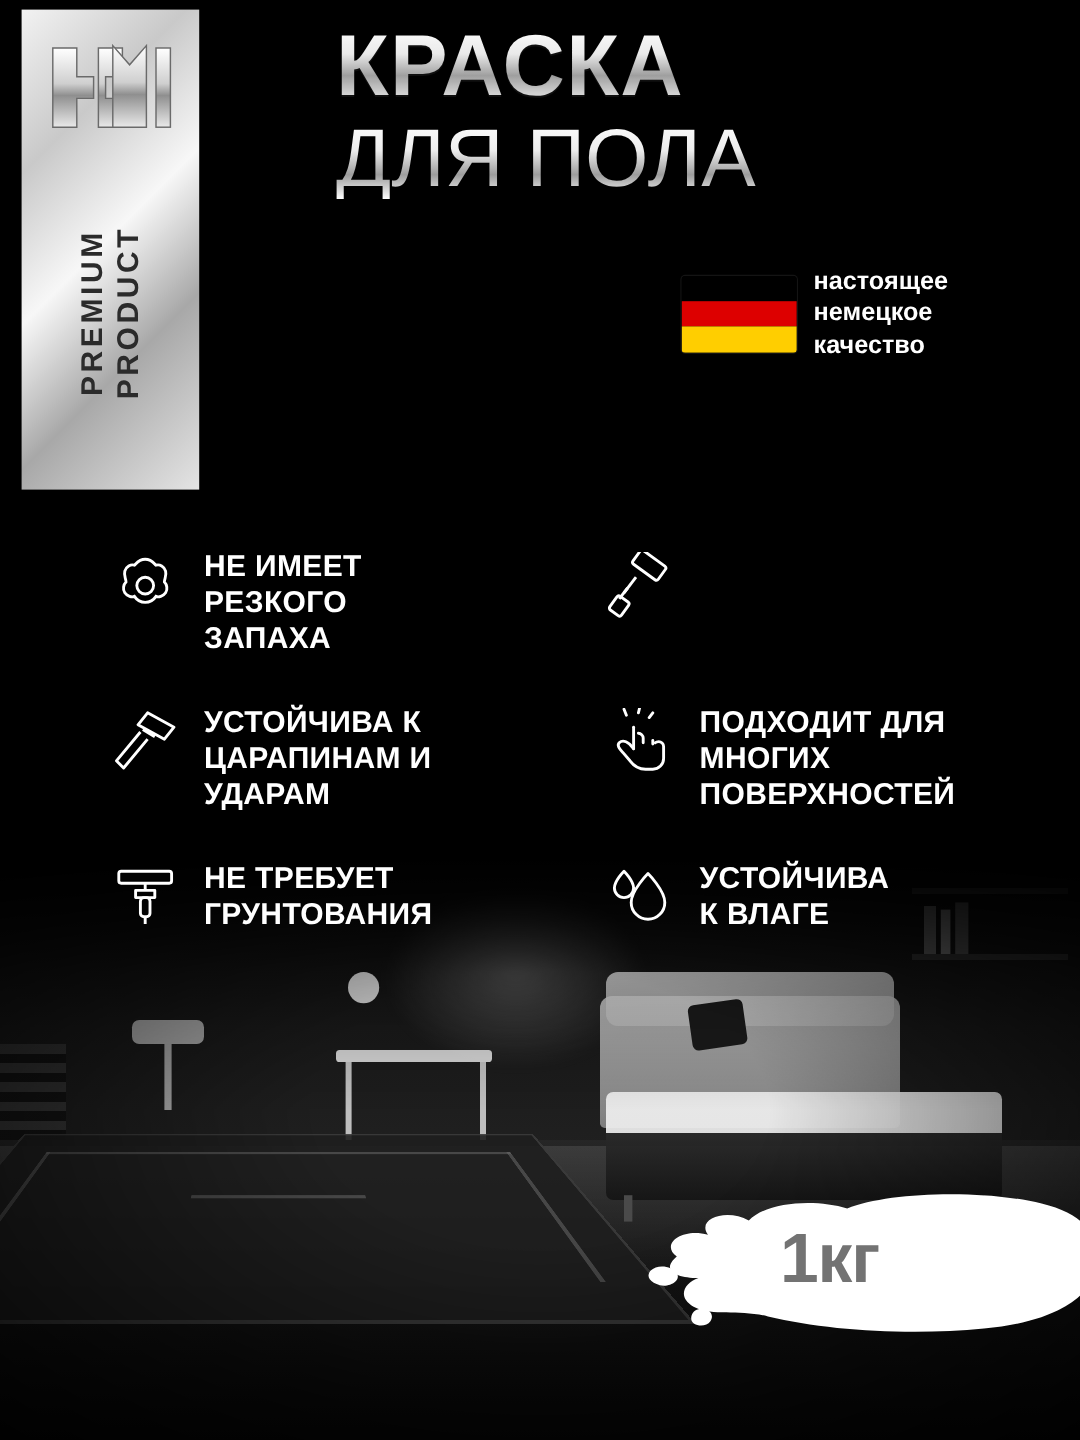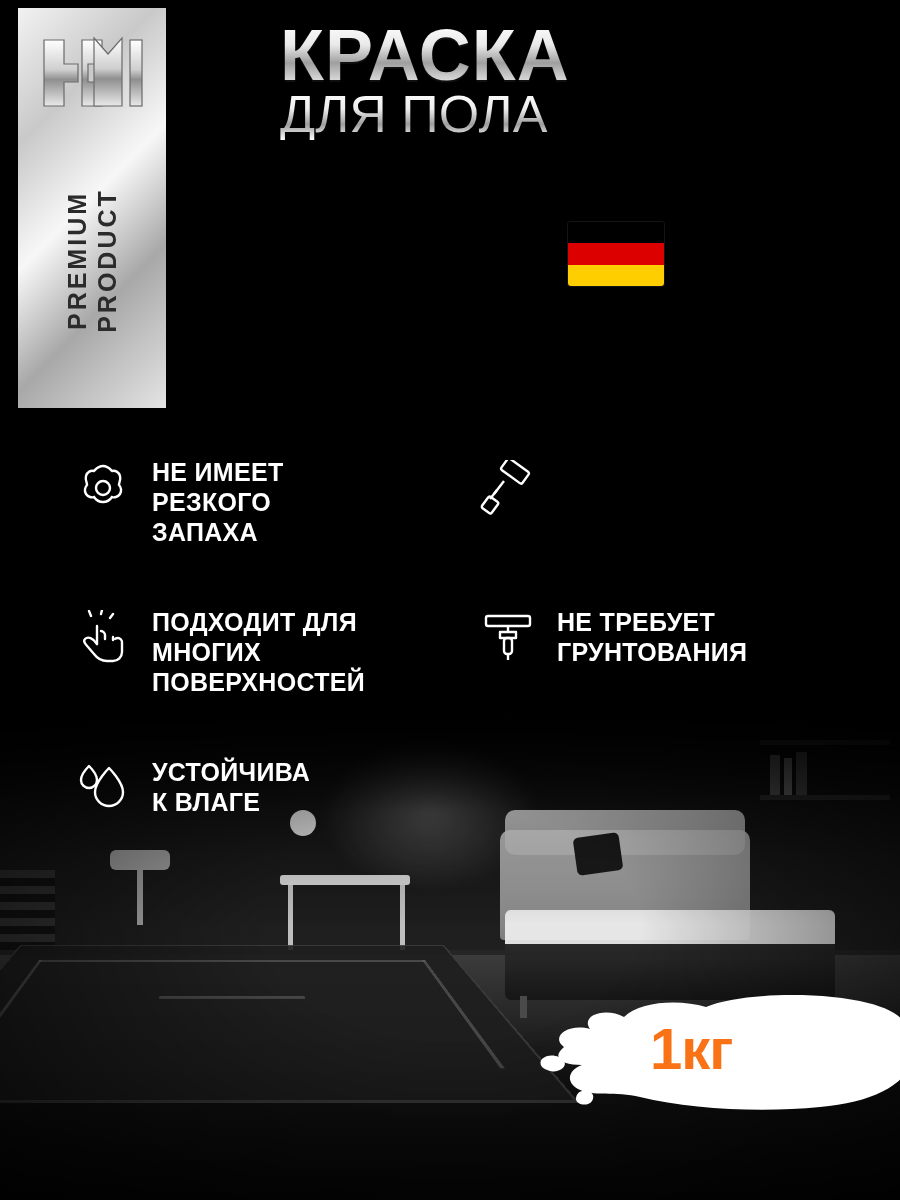--- a/index.html
+++ b/index.html
@@ -217,24 +217,25 @@
     font-weight: 700;
     letter-spacing: 1px;
     line-height: 0.92;
     background: linear-gradient(180deg, #ffffff 0%, #e8e8e8 35%, #9a9a9a 62%, #f2f2f2 100%);
     -webkit-background-clip: text;
     background-clip: text;
     color: transparent;
     text-shadow: 0 2px 0 rgba(255,255,255,0.06);
   }
   .title-sub {
-    font-size: 52px;
+    font-size: 68px;
     font-weight: 400;
     letter-spacing: 0px;
     line-height: 1.0;
+    margin-top: 10px;
     background: linear-gradient(180deg, #ffffff 0%, #ededed 40%, #9d9d9d 70%, #ffffff 100%);
     -webkit-background-clip: text;
     background-clip: text;
     color: transparent;
   }
   .title-matte {
     font-size: 44px;
     font-weight: 700;
     color: #ffffff;
     margin-top: 12px;
@@ -263,29 +264,28 @@
   .german-text {
     font-size: 21px;
     font-weight: 700;
     line-height: 1.26;
     color: #ffffff;
   }
 
   
   .features {
     position: absolute;
-    left: 72px;
+    left: 90px;
     top: 455px;
     width: 800px;
     display: grid;
     grid-template-columns: 385px 385px;
     grid-template-rows: 130px 130px 130px;
     column-gap: 28px;
     row-gap: 0;
-    gap: 20px;
   }
   .feature {
     display: flex;
     align-items: flex-start;
     gap: 18px;
   }
   .feature .ficon {
     width: 62px;
     min-width: 62px;
     height: 62px;
@@ -313,21 +313,21 @@
     width: 400px;
     height: 135px;
   }
   .splash svg { display: block; }
   .weight {
     position: absolute;
     left: 650px;
     top: 1015px;
     font-size: 58px;
     font-weight: 700;
-    color: #f97316;
+    color: #737373;
     letter-spacing: -1px;
   }
 </style>
 </head>
 <body>
 
 <div class="page">
 
   <div class="room-photo">
     <div class="wall"></div>
@@ -390,20 +390,25 @@
     <div class="title-main">КРАСКА</div>
     <div class="title-sub">ДЛЯ ПОЛА</div>
   </div>
 
   <div class="german">
     <div class="flag">
       <span style="background:#000000;"></span>
       <span style="background:#DD0000;"></span>
       <span style="background:#FFCE00;"></span>
     </div>
+    <div class="german-text">
+      <div>настоящее</div>
+      <div>немецкое</div>
+      <div>качество</div>
+    </div>
   </div>
 
   <div class="features">
 
     <div class="feature">
       <div class="ficon">
         <svg width="56" height="56" viewBox="0 0 56 56" fill="none" stroke="#ffffff" stroke-width="2.4">
           <path d="M28 6c5 0 7 3 9 5 3-1 7 1 8 5 1 4-1 6-1 9 2 2 3 6 1 9-2 3-6 4-8 3-2 3-5 5-9 5s-7-2-9-5c-2 1-6 0-8-3-2-3-1-7 1-9 0-3-2-5-1-9 1-4 5-6 8-5 2-2 4-5 9-5z"></path>
           <circle cx="28" cy="28" r="7"></circle>
         </svg>
@@ -417,20 +422,32 @@
       <div class="ficon">
         <svg width="56" height="56" viewBox="0 0 56 56" fill="none" stroke="#ffffff" stroke-width="2.4" stroke-linejoin="round">
           <rect x="22" y="4" width="26" height="14" rx="2" transform="rotate(36 35 11)"></rect>
           <path d="M24 21 L14 34"></path>
           <path d="M17 30 l-7 9"></path>
           <rect x="4" y="38" width="12" height="14" rx="2" transform="rotate(36 10 45)"></rect>
         </svg>
       </div>
     </div>
 
+    <div class="feature">
+      <div class="ficon">
+        <svg width="56" height="56" viewBox="0 0 56 56" fill="none" stroke="#ffffff" stroke-width="2.4" stroke-linejoin="round">
+          <path d="M30 4 L52 16 L44 26 L22 14 Z"></path>
+          <path d="M26 18 L36 24"></path>
+          <path d="M24 20 L4 44 L10 50 L30 26"></path>
+        </svg>
+      </div>
+      <div class="flabel">УСТОЙЧИВА К
+ЦАРАПИНАМ И
+УДАРАМ</div>
+    </div>
 
     <div class="feature">
       <div class="ficon">
         <svg width="56" height="56" viewBox="0 0 56 56" fill="none" stroke="#ffffff" stroke-width="2.4" stroke-linecap="round" stroke-linejoin="round">
           <path d="M16 6 L14 1 M26 4 L27 0 M35 8 L38 4"></path>
           <path d="M22 16 v18"></path>
           <path d="M22 34 c-4-6-9-8-12-5 -2 2 0 5 3 8 l6 7 c3 4 7 7 13 7 h6 c5 0 9-4 9-9 V32 c0-2-2-4-4-4 -1 0-2 0-3 1"></path>
           <path d="M30 29 v-4 c0-2-2-4-4-4"></path>
           <path d="M38 30 v-3"></path>
         </svg>

